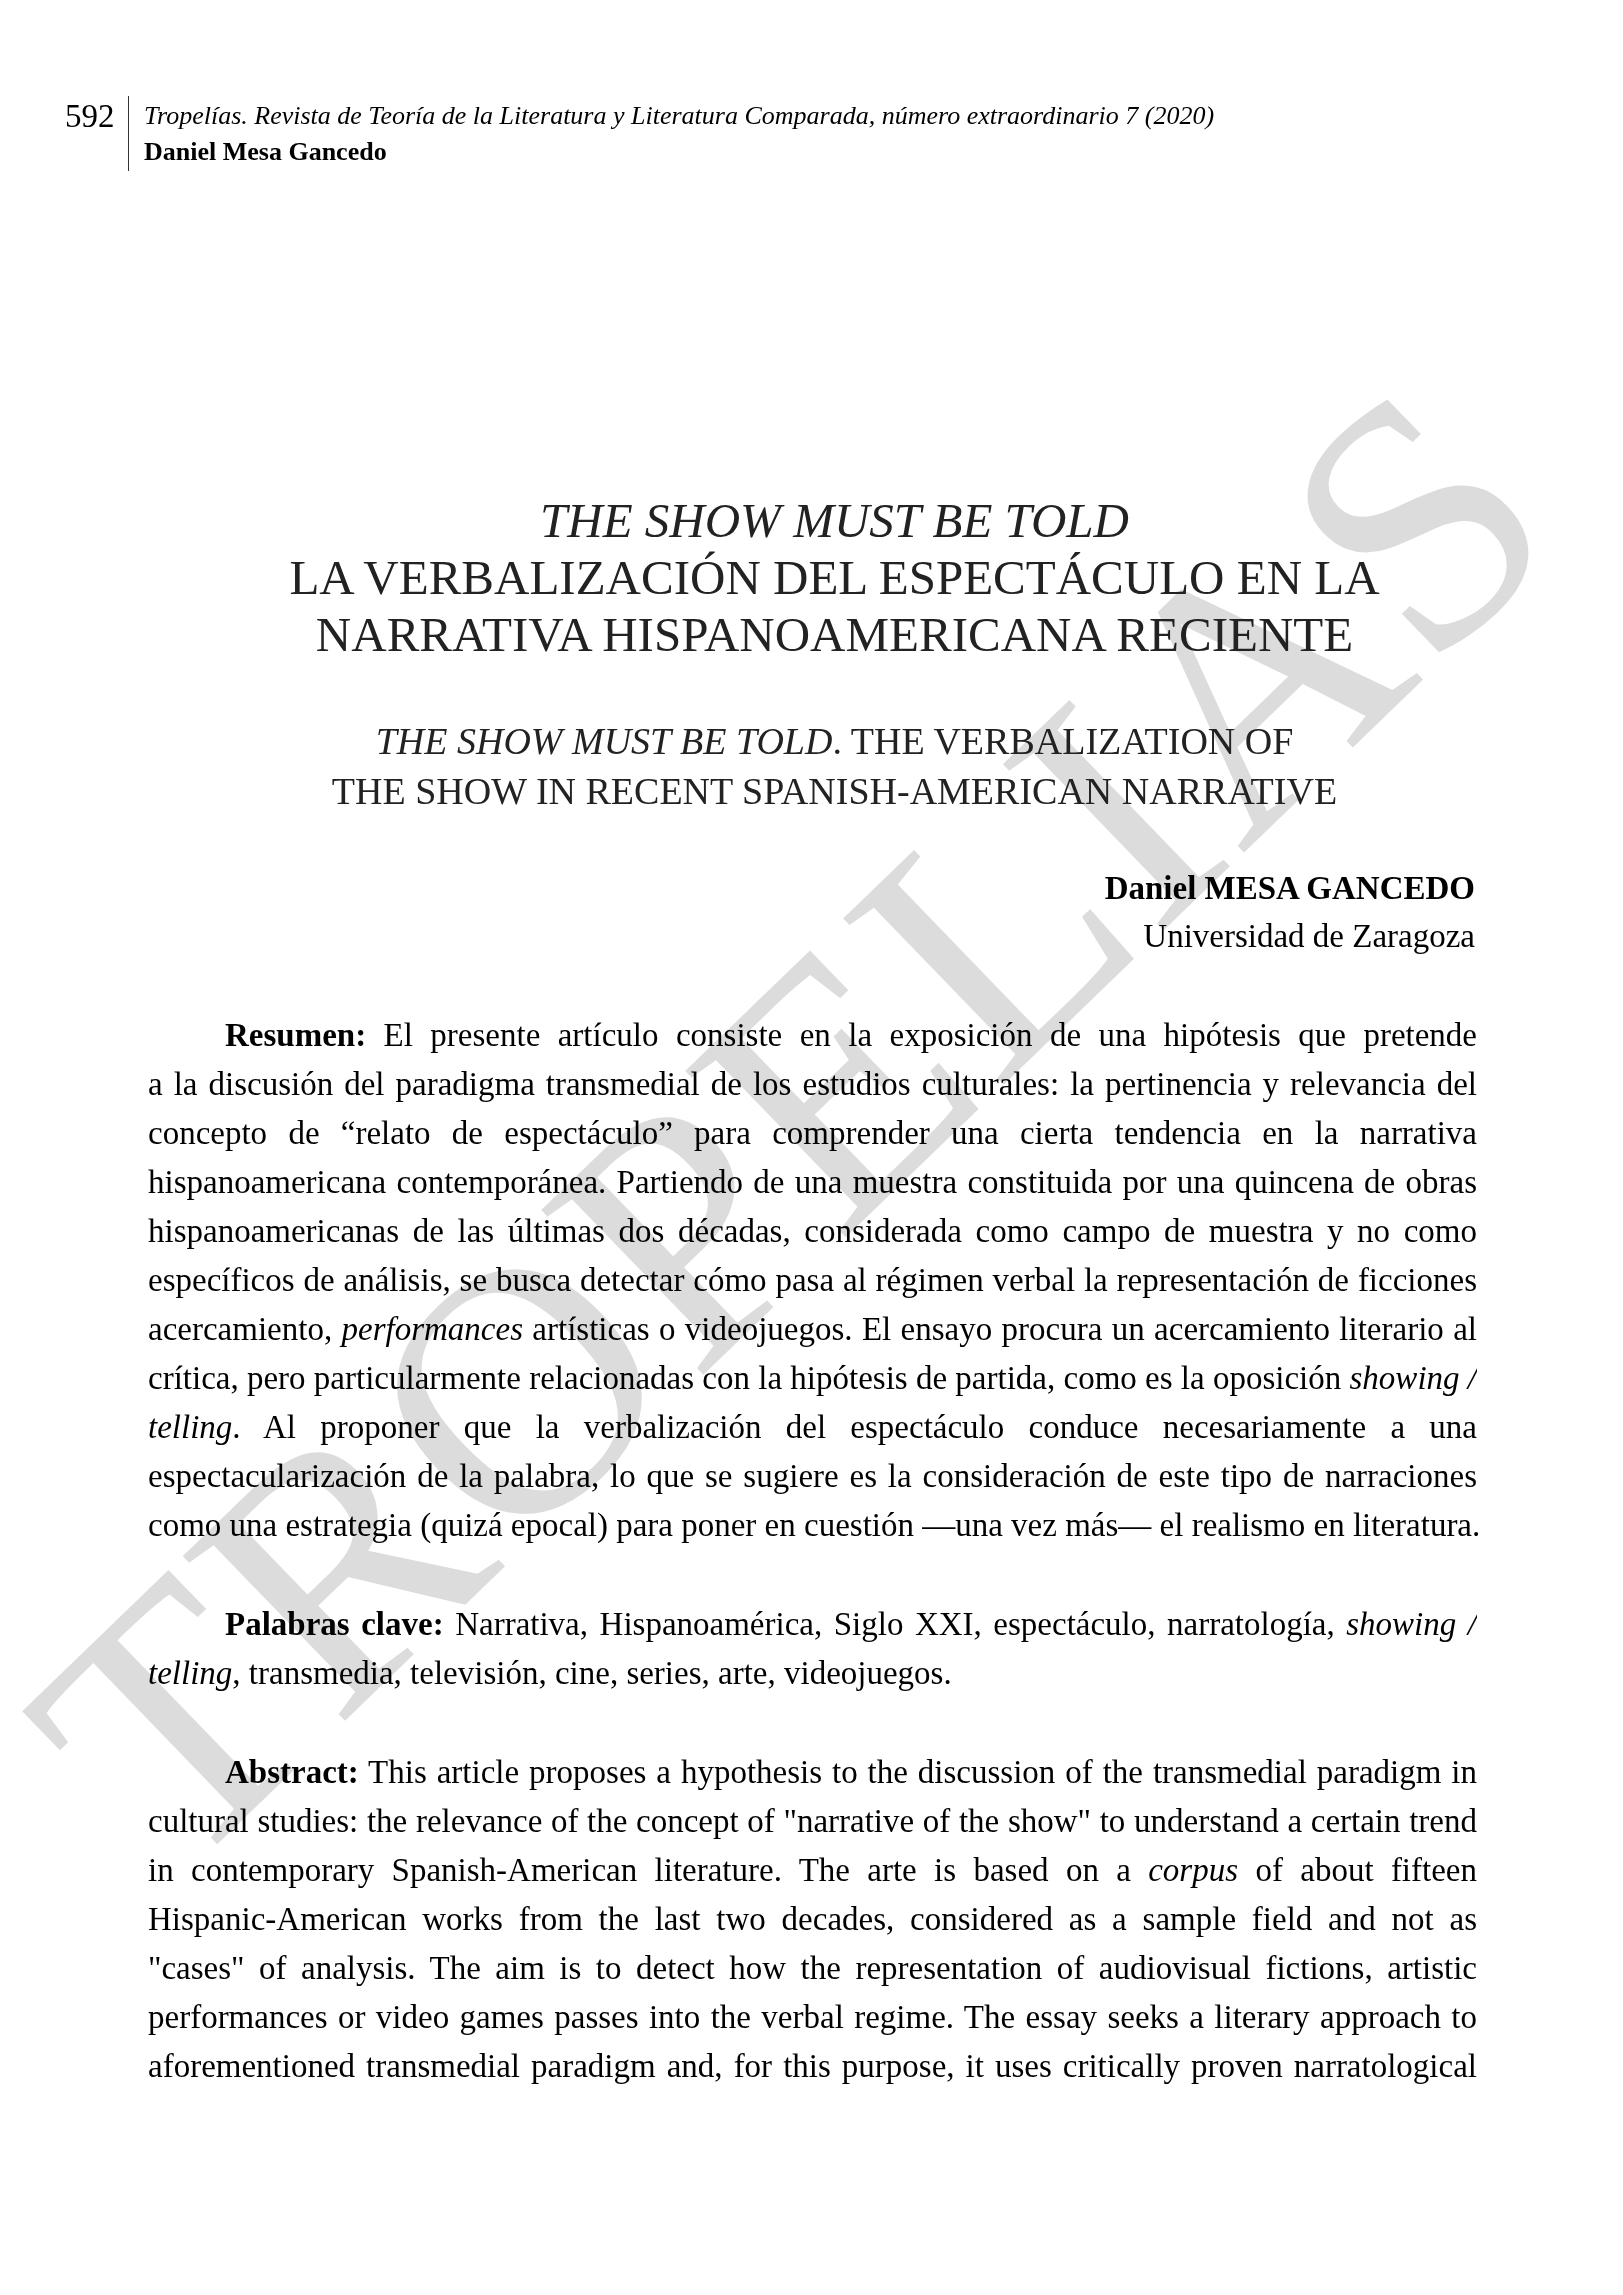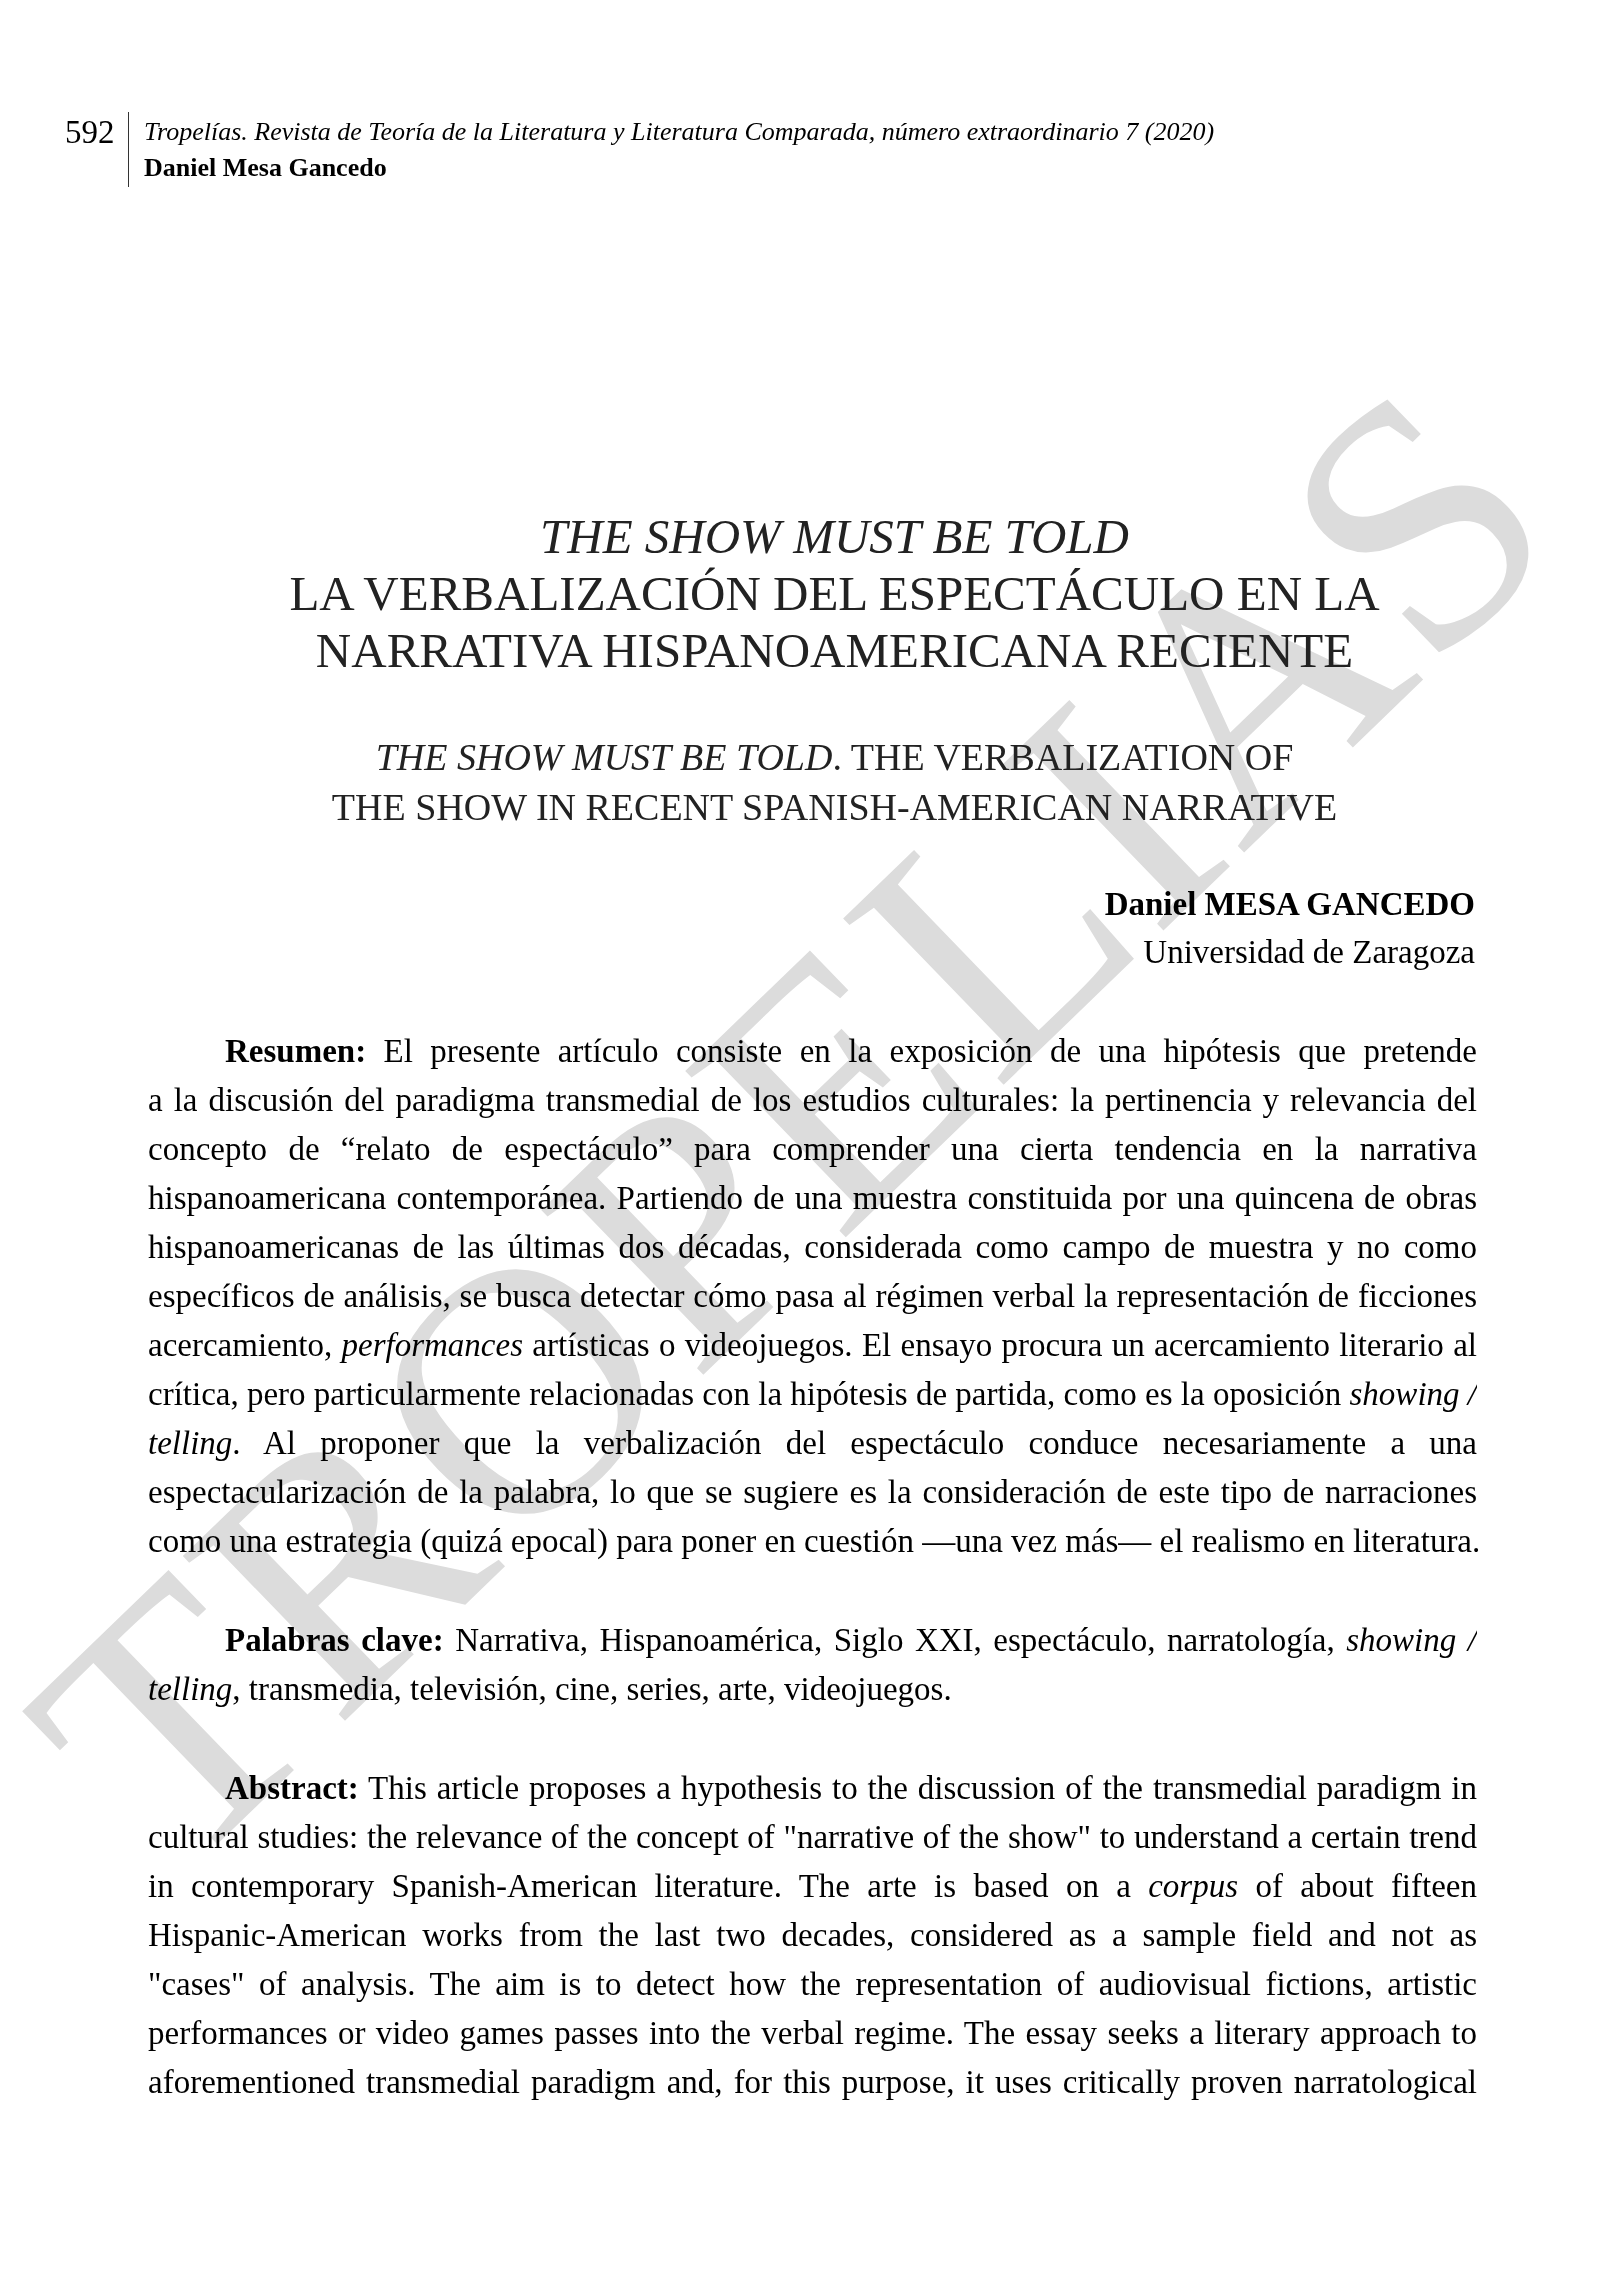--- a/index.html
+++ b/index.html
@@ -11,21 +11,21 @@
   .abs { position: absolute; }
 
   
   .watermark {
     position: absolute; left: 792px; top: 1123px;
     transform: translate(-50%, -50%) rotate(-44deg);
     font-size: 353px; line-height: 1; white-space: nowrap;
     color: #dcdcdc; letter-spacing: 3.9px; z-index: 0;
     user-select: none;
   }
-  .layer { position: absolute; left: 0; top: 16px; width: 1623px; height: 2150px; z-index: 1; }
+  .layer { position: absolute; left: 0; top: 0; width: 1623px; height: 2150px; z-index: 1; }
 
   
   .page-number { left: 65px; top: 98px; font-size: 33px; line-height: 36px; width: 47px; text-align: left; }
   .header-rule { left: 128px; top: 96px; width: 1.3px; height: 75px; background: #333333; }
   .header-text { left: 144px; top: 98px; font-size: 26px; line-height: 36px; white-space: nowrap; }
   .header-journal { font-style: italic; display: block; }
   .header-author { font-weight: bold; display: block; }
 
   
   .title-block { left: 0; width: 1623px; text-align: center; color: #222222; margin-left: 23px; }

